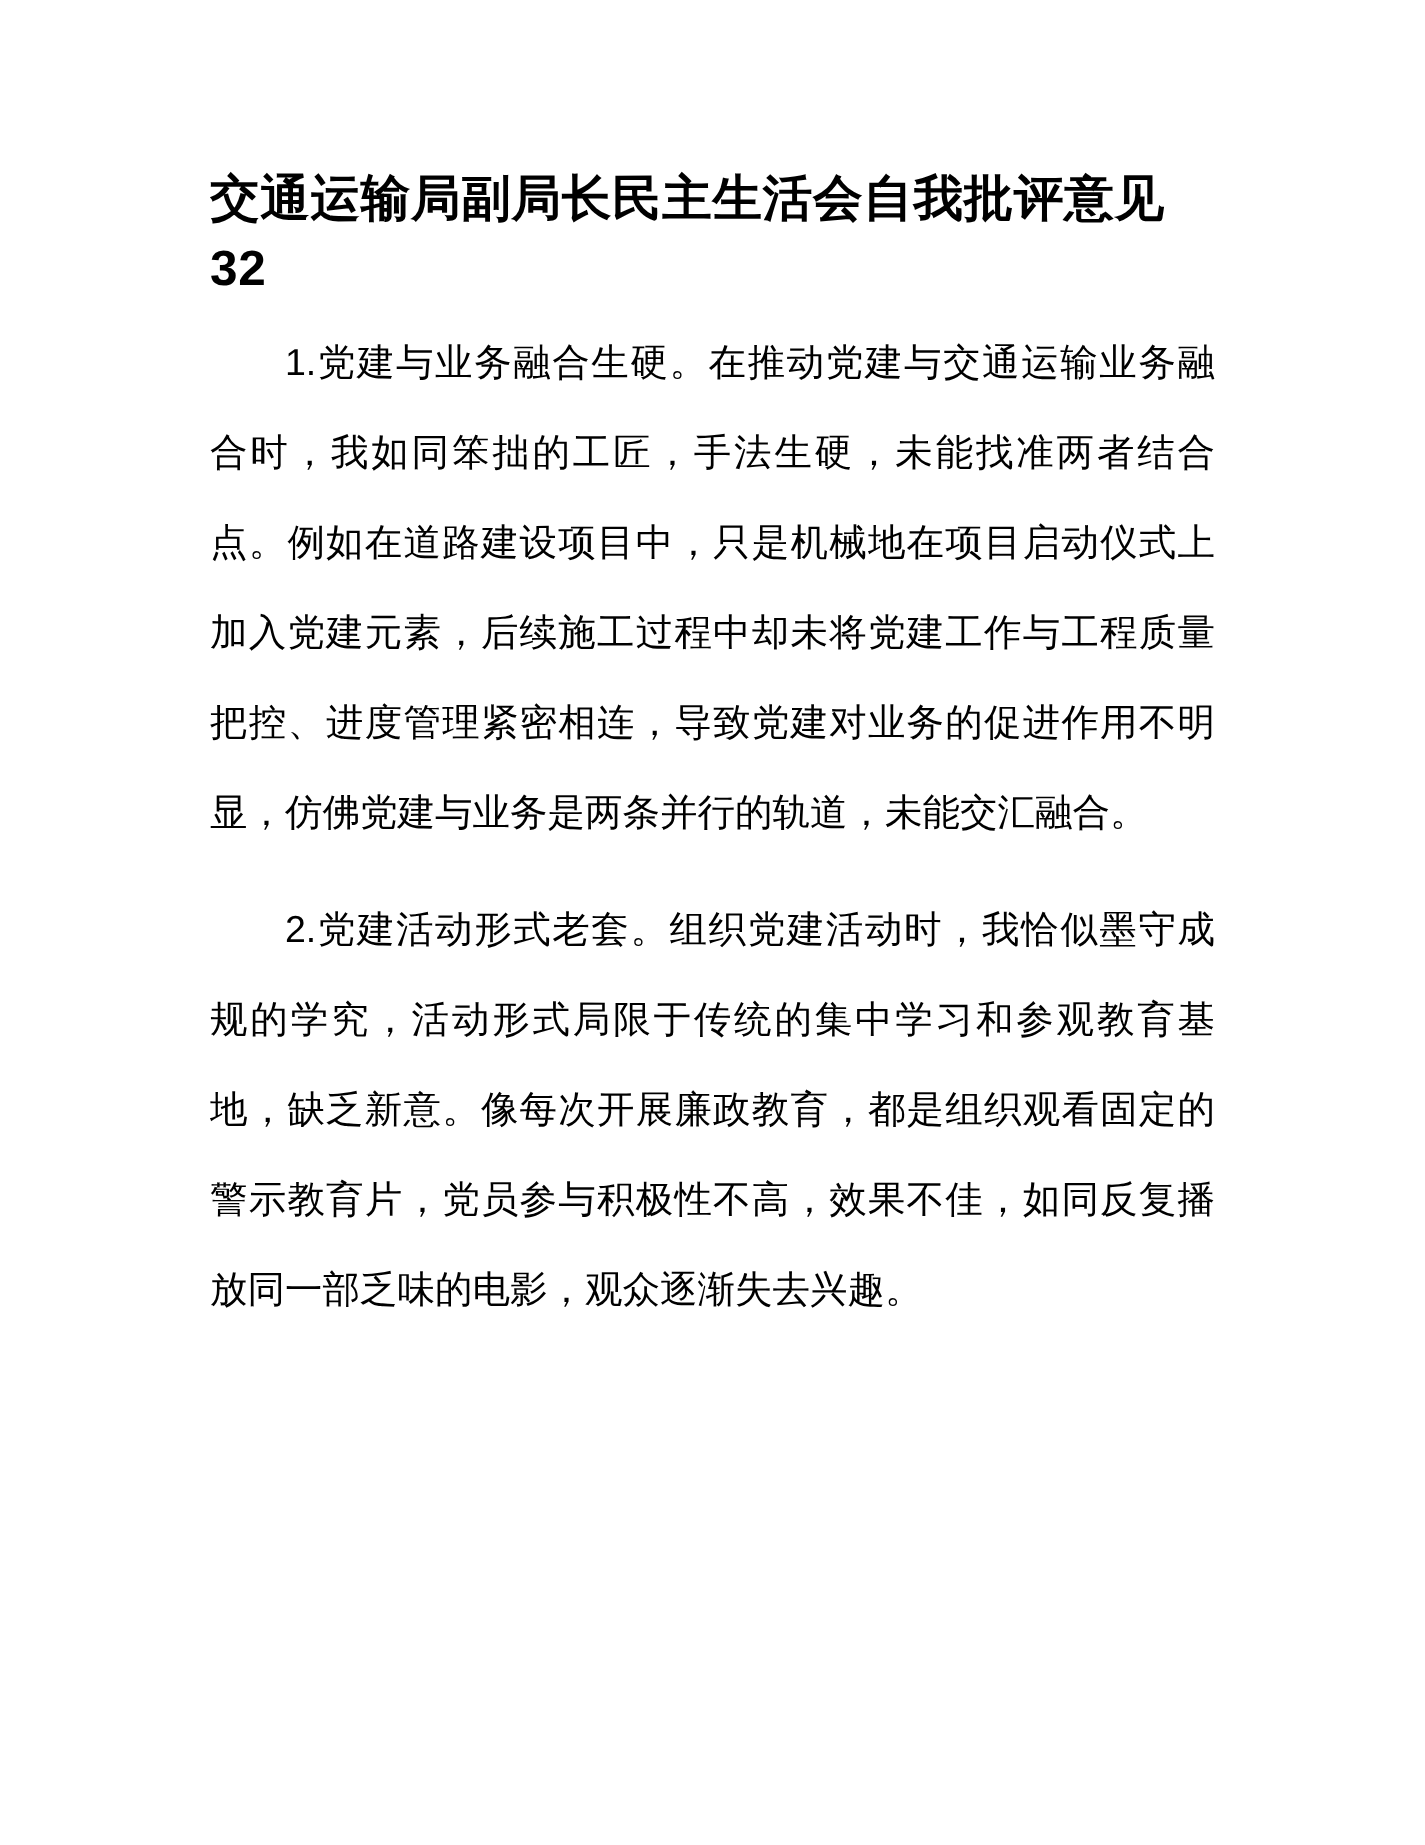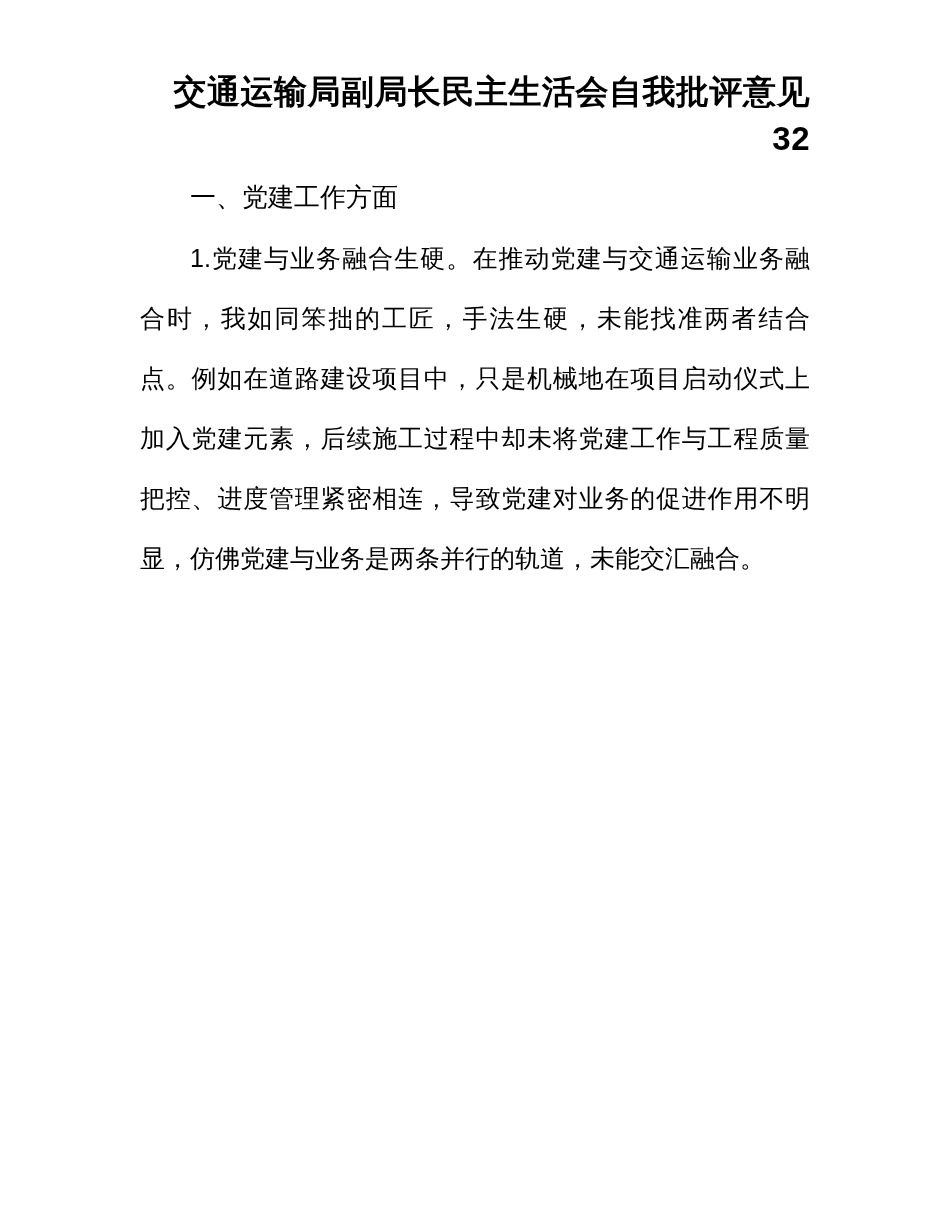--- a/index.html
+++ b/index.html
@@ -16,25 +16,25 @@
     font-family: "Liberation Sans", sans-serif;
     overflow: hidden;
     box-sizing: border-box;
   }
   .content {
     padding: 0 140px;
     box-sizing: border-box;
   }
   .doc-title {
     margin: 0;
-    padding-top: 68px;
+    padding-top: 108px;
     font-size: 33px;
     line-height: 47px;
     font-weight: bold;
-    text-align: right;
+    text-align: left;
     letter-spacing: 0.5px;
   }
   .title-line {
     display: block;
   }
   .section-heading {
     margin: 14px 0 0 0;
     font-size: 26px;
     line-height: 42px;
     text-indent: 50px;
@@ -55,20 +55,20 @@
 </head>
 <body>
 
 <div class="page">
   <div class="content">
 
     <h1 class="doc-title">
       <span class="title-line">交通运输局副局长民主生活会自我批评意见 32</span>
     </h1>
 
-    <div class="section-heading">一、党建工作方面</div>
 
     <p class="para first">1.党建与业务融合生硬。在推动党建与交通运输业务融合时，我如同笨拙的工匠，手法生硬，未能找准两者结合点。例如在道路建设项目中，只是机械地在项目启动仪式上加入党建元素，后续施工过程中却未将党建工作与工程质量把控、进度管理紧密相连，导致党建对业务的促进作用不明显，仿佛党建与业务是两条并行的轨道，未能交汇融合。</p>
 
+    <p class="para">2.党建活动形式老套。组织党建活动时，我恰似墨守成规的学究，活动形式局限于传统的集中学习和参观教育基地，缺乏新意。像每次开展廉政教育，都是组织观看固定的警示教育片，党员参与积极性不高，效果不佳，如同反复播放同一部乏味的电影，观众逐渐失去兴趣。</p>
 
 
   </div>
 </div>
 
 </body></html>

